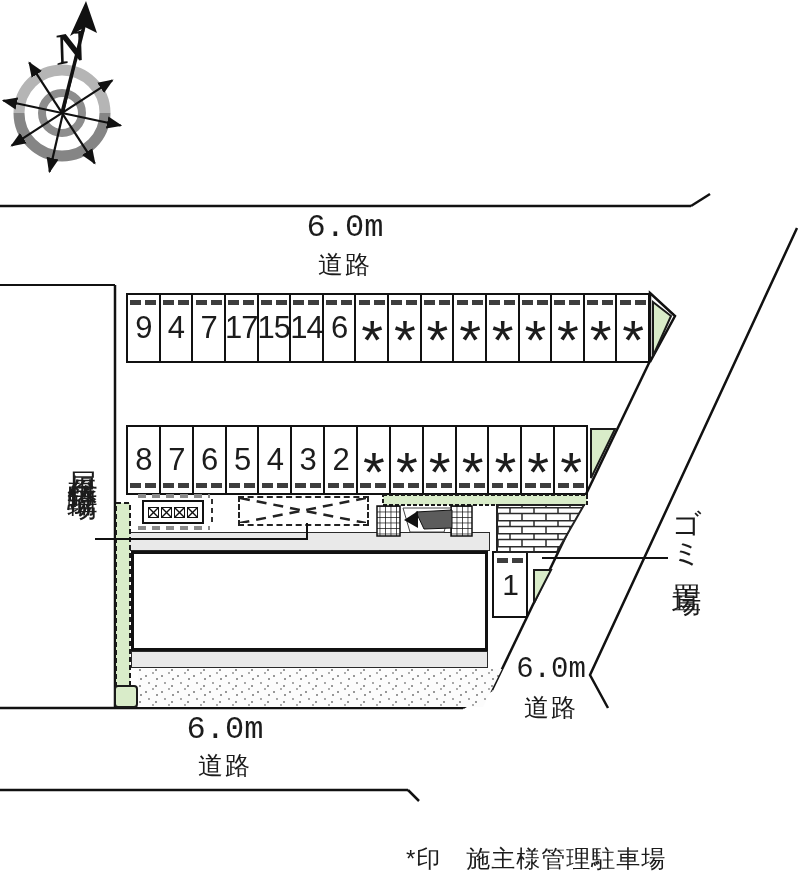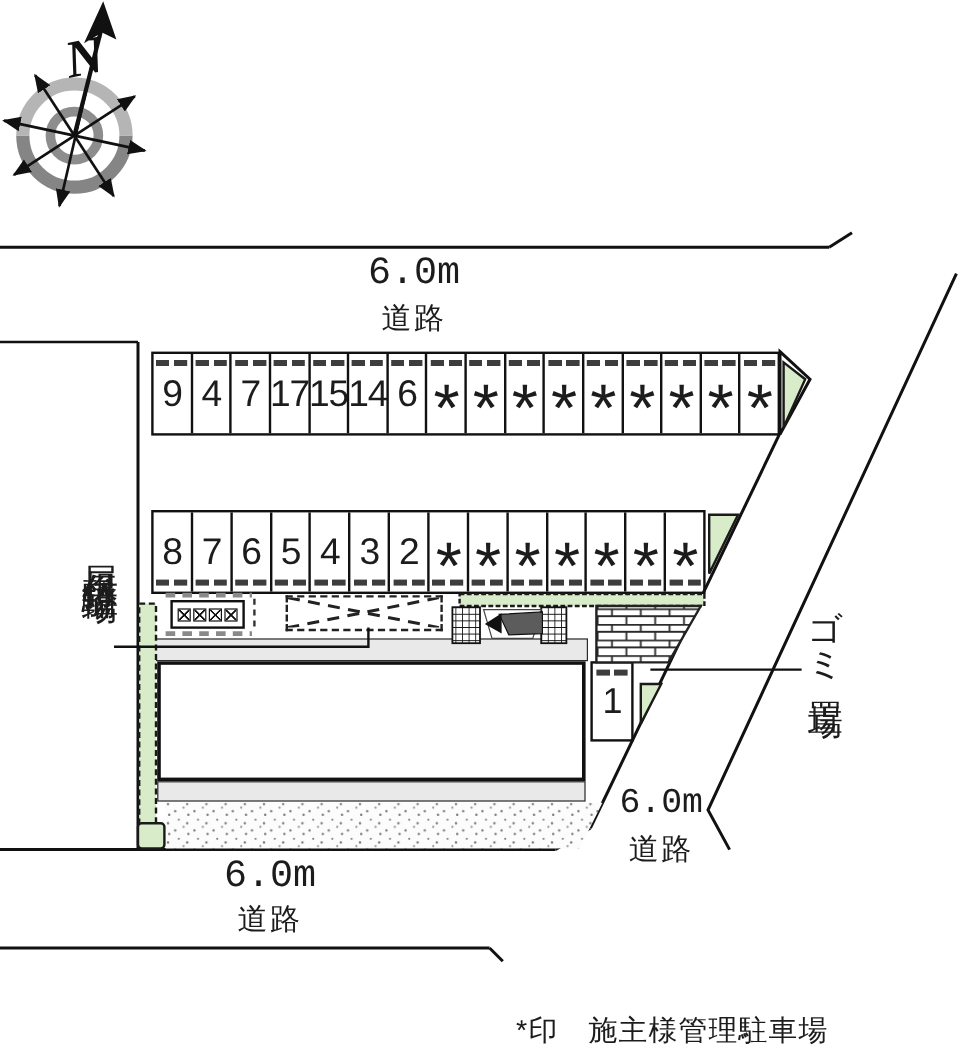--- a/index.html
+++ b/index.html
@@ -63,21 +63,21 @@
   .road{font-size:25px;letter-spacing:2px;}
   .vtext{writing-mode:vertical-rl;text-orientation:upright;letter-spacing:4px;font-size:29px;line-height:1.08;}
   #road-top-width{left:280px;top:209px;width:130px;text-align:center;}
   #road-top-label{left:280px;top:248px;width:130px;text-align:center;}
   #road-bottom-width{left:160px;top:711px;width:130px;text-align:center;}
   #road-bottom-label{left:160px;top:749px;width:130px;text-align:center;}
   #road-right-width{left:508px;top:653px;width:86px;text-align:center;font-size:29px;}
   #road-right-label{left:512px;top:691px;width:78px;text-align:center;}
   #bicycle-label{left:66px;top:447px;height:210px;font-size:30px;}
   #garbage-label{left:671px;top:487px;height:150px;}
-  #legend{left:430px;top:843px;font-size:24px;white-space:pre;letter-spacing:1px;}
+  #legend{left:406px;top:843px;font-size:24px;white-space:pre;letter-spacing:1px;}
 </style>
 </head>
 <body>
 
 <div id="plan">
 
   <svg id="linework" width="800" height="881" viewBox="0 0 800 881">
     <defs>
       <marker id="ah" viewBox="0 0 10 10" refX="9" refY="5" markerWidth="7" markerHeight="7" orient="auto-start-reverse">
         <path d="M0,1 L10,5 L0,9 z" fill="#111"></path>

